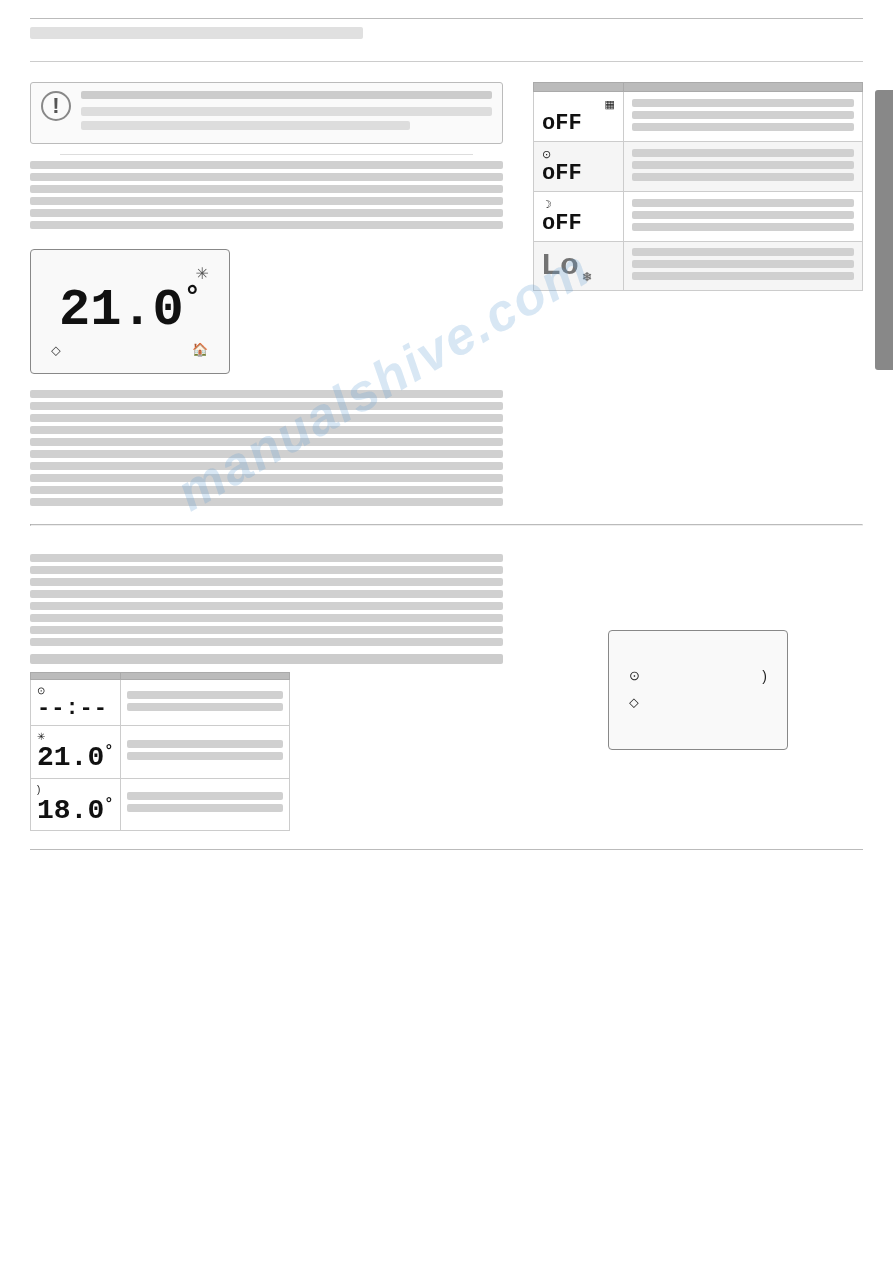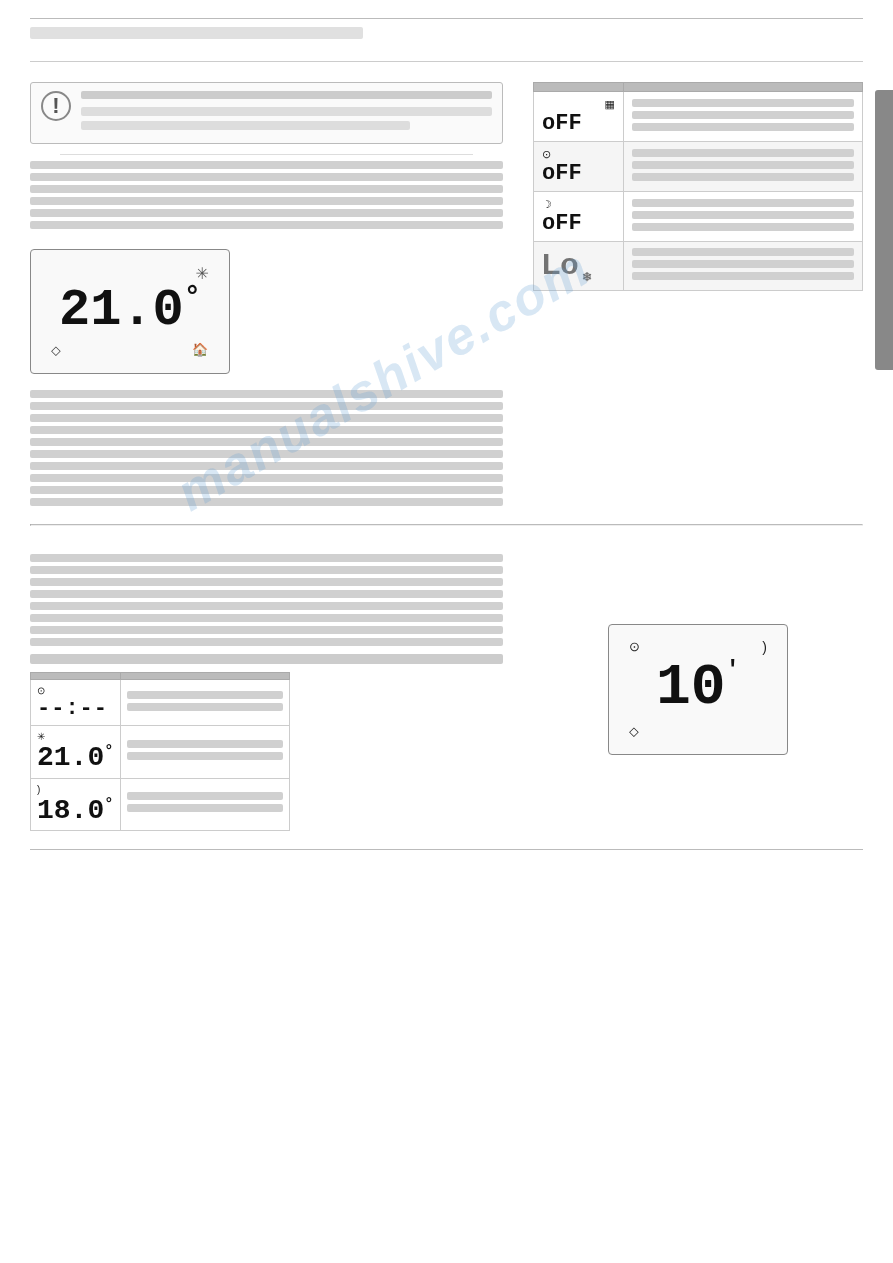--- a/index.html
+++ b/index.html
@@ -555,21 +555,20 @@
       </table>
 
     </div>
 
     <div class="lower-right">
       <div class="lcd-box-wide" style="min-height:120px; min-width:180px;">
         <div style="display:flex; justify-content:space-between; width:100%; margin-bottom:4px;">
           <span style="font-size:13px;">⊙</span>
           <span style="font-size:14px;">)</span>
         </div>
-        <div class="lcd-text-large" style="font-size:58px;">10<span style="font-size:24px; vertical-align:top; font-weight:bold;">'</span></div>
         <div style="width:100%; margin-top:6px;">
           <span style="font-size:14px;">⬦</span>
         </div>
       </div>
     </div>
 
   </div>
 
   <hr class="bottom-rule">
 

